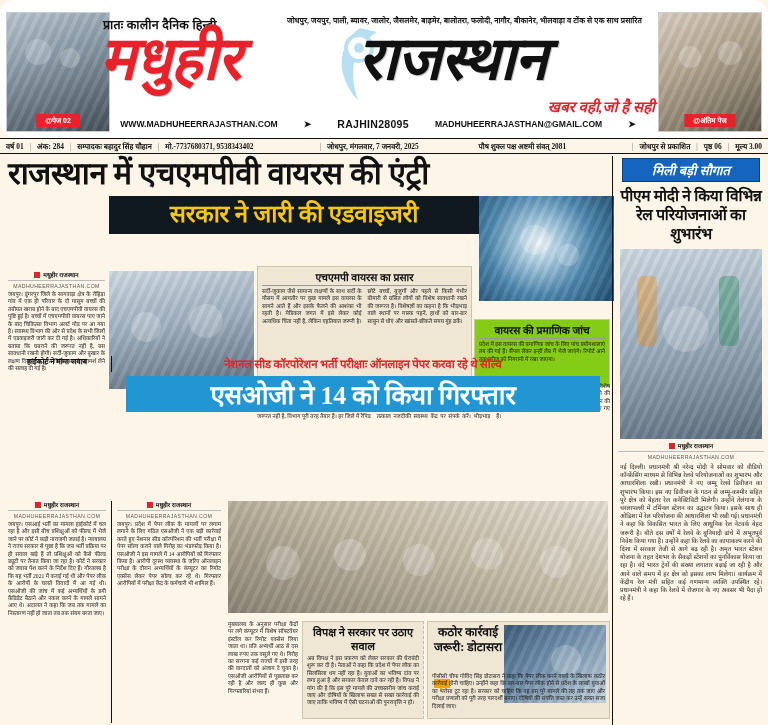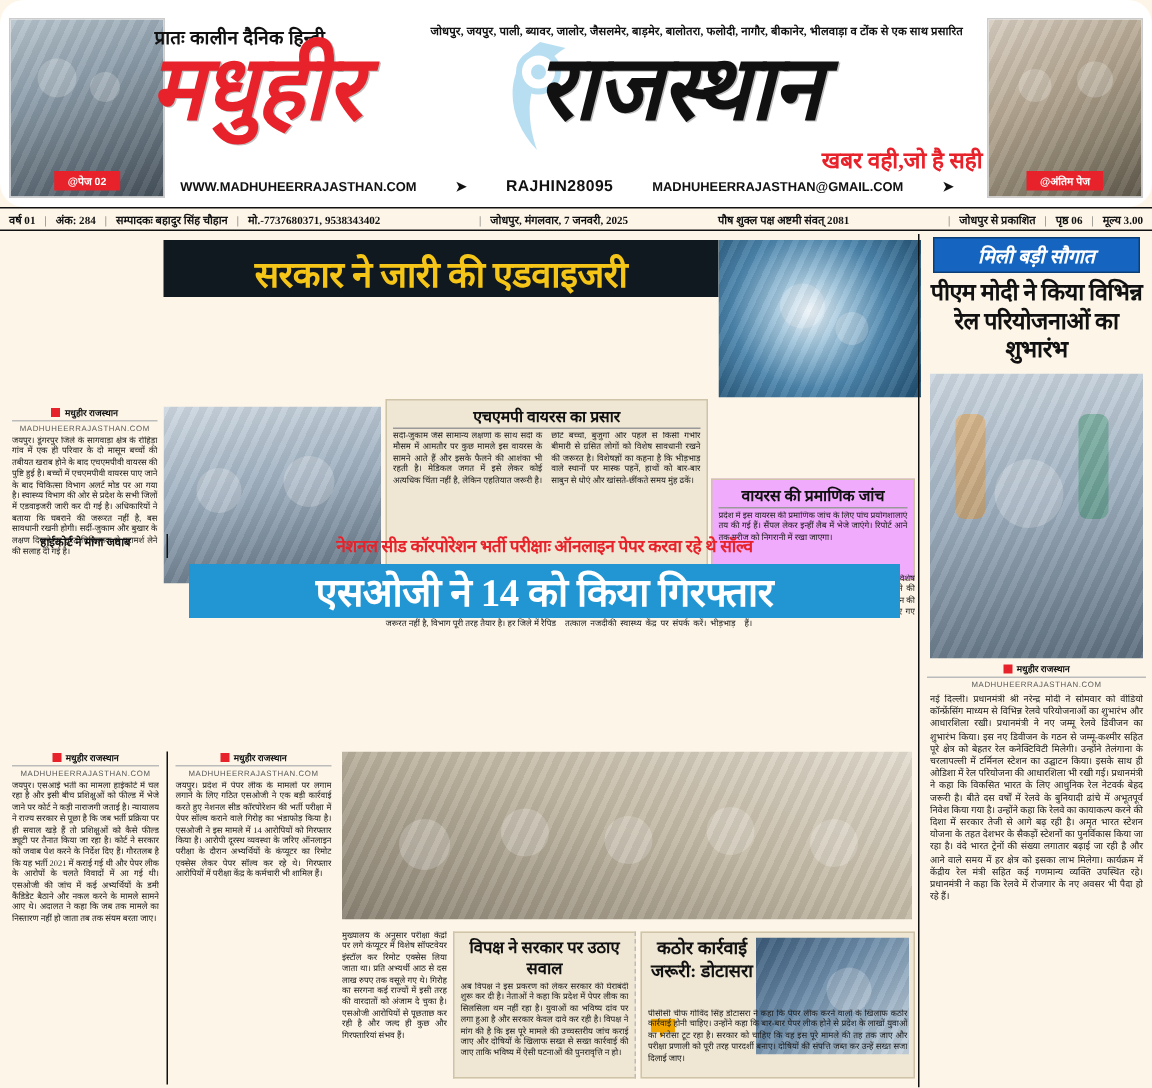--- a/index.html
+++ b/index.html
@@ -40,20 +40,21 @@
   .logo-a { left: 0; color: #e8222a; }
   .logo-b { left: 258px; color: #111; }
   .logo-swirl {
     position: absolute; left: 225px; top: 2px; width: 70px; height: 76px;
     opacity: .55;
   }
   .khabar {
     position: absolute; right: 113px; top: 96px;
     font-family: "Liberation Serif", serif;
     font-weight: bold; font-size: 15px; color: #e8222a;
+    font-style: italic;
   }
   .web-row {
     position: absolute; left: 0; right: 12px; top: 118px;
     display: flex; align-items: center; justify-content: center; gap: 26px;
     font-size: 8.6px; font-weight: bold; color: #111;
     font-family: "Liberation Sans", sans-serif;
   }
   .web-row .rajhin { font-size: 10.5px; letter-spacing: .3px; }
   .cursor-glyph { font-size: 9px; }
 
@@ -112,21 +113,21 @@
   
   .lead-head {
     font-family: "Liberation Serif", serif;
     font-weight: bold; font-size: 31px; line-height: 36px;
     color: #111; text-align: left; padding-left: 4px; letter-spacing: -.4px;
   }
   .lead-band-row { position: relative; height: 40px; margin-top: 4px; }
   .lead-band {
     position: absolute; left: 105px; top: 0; width: 370px; height: 38px;
     background: #101820;
-    display: flex; align-items: flex-end; justify-content: center;
+    display: flex; align-items: flex-start; justify-content: center;
   }
   .lead-band span {
     font-family: "Liberation Serif", serif;
     font-weight: bold; font-size: 24px; color: #f5c518; letter-spacing: -.3px;
   }
   .lead-band-photo {
     position: absolute; left: 475px; top: 0; width: 135px; height: 105px; overflow: hidden;
   }
 
   .lead-grid {
@@ -137,21 +138,21 @@
   }
   .lead-photo-big {
     position: absolute; left: 105px; top: 0; width: 145px; height: 118px; overflow: hidden;
   }
   .lead-box-mid {
     position: absolute; left: 253px; top: -5px; width: 215px; height: 112px;
     background: #efe7d4; border: 1px solid #cfc3a8; padding: 3px 4px;
   }
   .lead-box-right {
     position: absolute; left: 470px; top: 48px; width: 136px; height: 68px;
-    background: #f0abfc; border: 1px solid #cfc3a8; padding: 3px 4px;
+    background: #84cc16; border: 1px solid #cfc3a8; padding: 3px 4px;
   }
   .boxtitle {
     font-family: "Liberation Serif", serif;
     font-weight: bold; font-size: 10.5px; text-align: center; color: #111;
     border-bottom: .8px solid #999; padding-bottom: 1px; margin-bottom: 2px;
   }
   .lead-bottom-text {
     position: absolute; left: 253px; top: 112px; width: 353px; height: 78px;
   }
 
@@ -331,20 +332,21 @@
     <span class="sep">|</span>
     <span>पृष्ठ 06</span>
     <span class="sep">|</span>
     <span>मूल्य 3.00</span>
   </div>
 
   <div class="body-area">
 
     <div class="col-main">
 
+      <div class="lead-head">राजस्थान में एचएमपीवी वायरस की एंट्री</div>
 
       <div class="lead-band-row">
         <div class="lead-band">
           <span>सरकार ने जारी की एडवाइजरी</span>
         </div>
         <div class="lead-band-photo">
           <div class="ph virus">
             <div class="blob" style="left:30%;top:28%;width:30px;height:30px;"></div>
             <div class="blob" style="left:58%;top:46%;width:22px;height:22px;"></div>
           </div>

